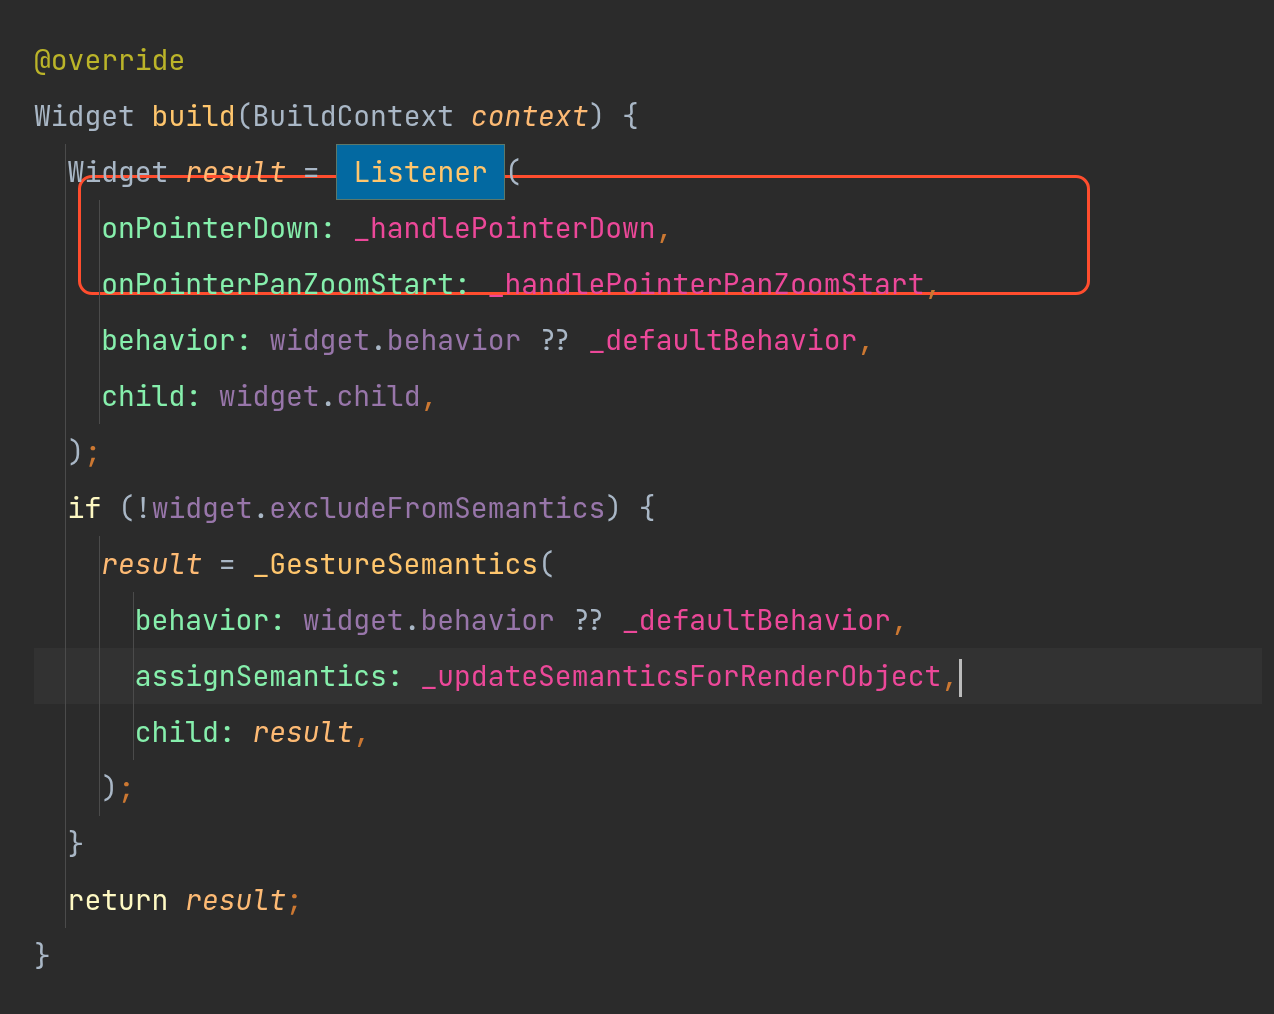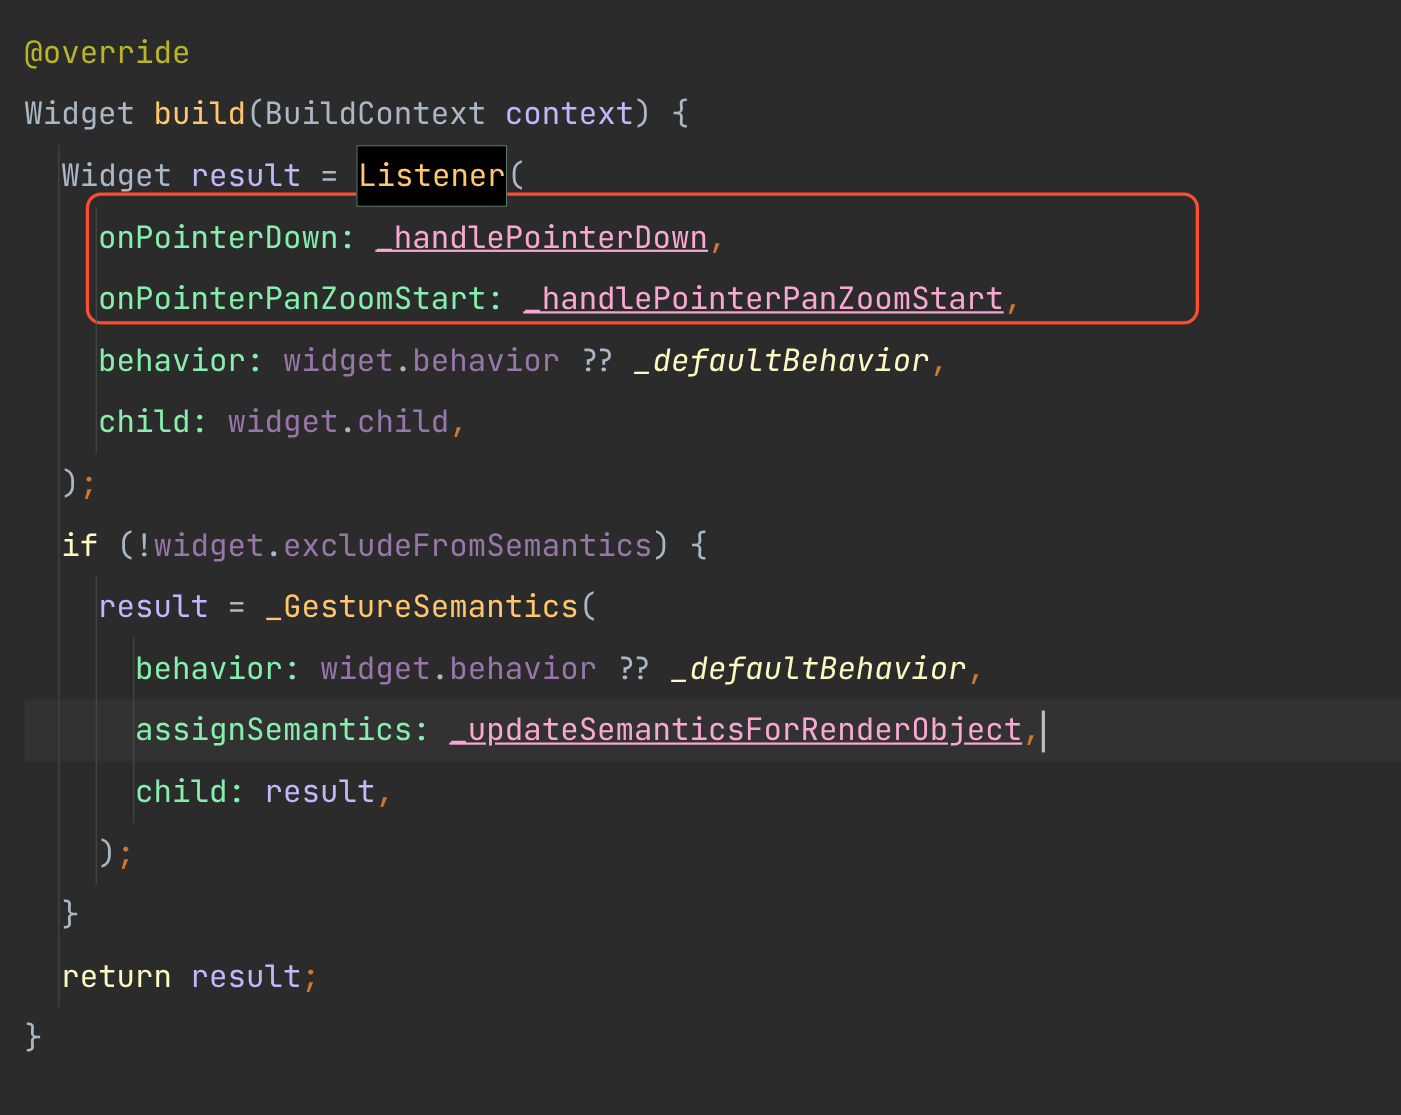--- a/index.html
+++ b/index.html
@@ -12,21 +12,21 @@
     font-size: 28px;
     overflow: hidden;
   }
   .editor {
     position: relative;
     padding: 20px 0 20px 22px;
     color: #a9b7c6;
     line-height: 56px;
   }
   pre {
-    margin: 0;
+    margin: 12px;
     font-family: inherit;
   }
   .line {
     position: relative;
     height: 56px;
     white-space: pre;
   }
   .line.current-line {
     background: #323232;
   }
@@ -51,34 +51,34 @@
     background: #4b4b4b;
   }
 
   
   .tok-annot   { color: #bbb429; }
   .tok-type    { color: #a9b7c6; }
   .tok-fn-decl { color: #ffc66d; text-align: center; }
   .tok-fn-call { color: #ffc66d; }
   .tok-keyword { color: #fef9c3; }
   .tok-param   { color: #86efac; }
-  .tok-ident   { color: #c4b5fd; }
+  .tok-ident   { color: #fdba74; font-style: italic; }
   .tok-field   { color: #9876aa; }
   .tok-punct   { color: #cc7832; }
   .tok-punct2  { color: #a9b7c6; }
   .tok-brace   { color: #a9b7c6; }
-  .tok-priv    { color: #fef9c3; font-style: italic; }
-  .tok-privfn  { color: #f9a8d4; text-decoration: underline; }
+  .tok-priv    { color: #ec4899; }
+  .tok-privfn  { color: #ec4899; }
 
   .sel-box {
     display: inline-block;
-    background: #000000;
+    background: #0369a1;
     outline: 1px solid #5d786a;
     outline-offset: -1px;
-    padding: 0 1px;
+    padding: 0 17px;
   }
 
   
   .annotation-box {
     position: absolute;
     border: 3px solid #ff4d2e;
     border-radius: 14px;
     pointer-events: none;
     box-sizing: border-box;
   }

